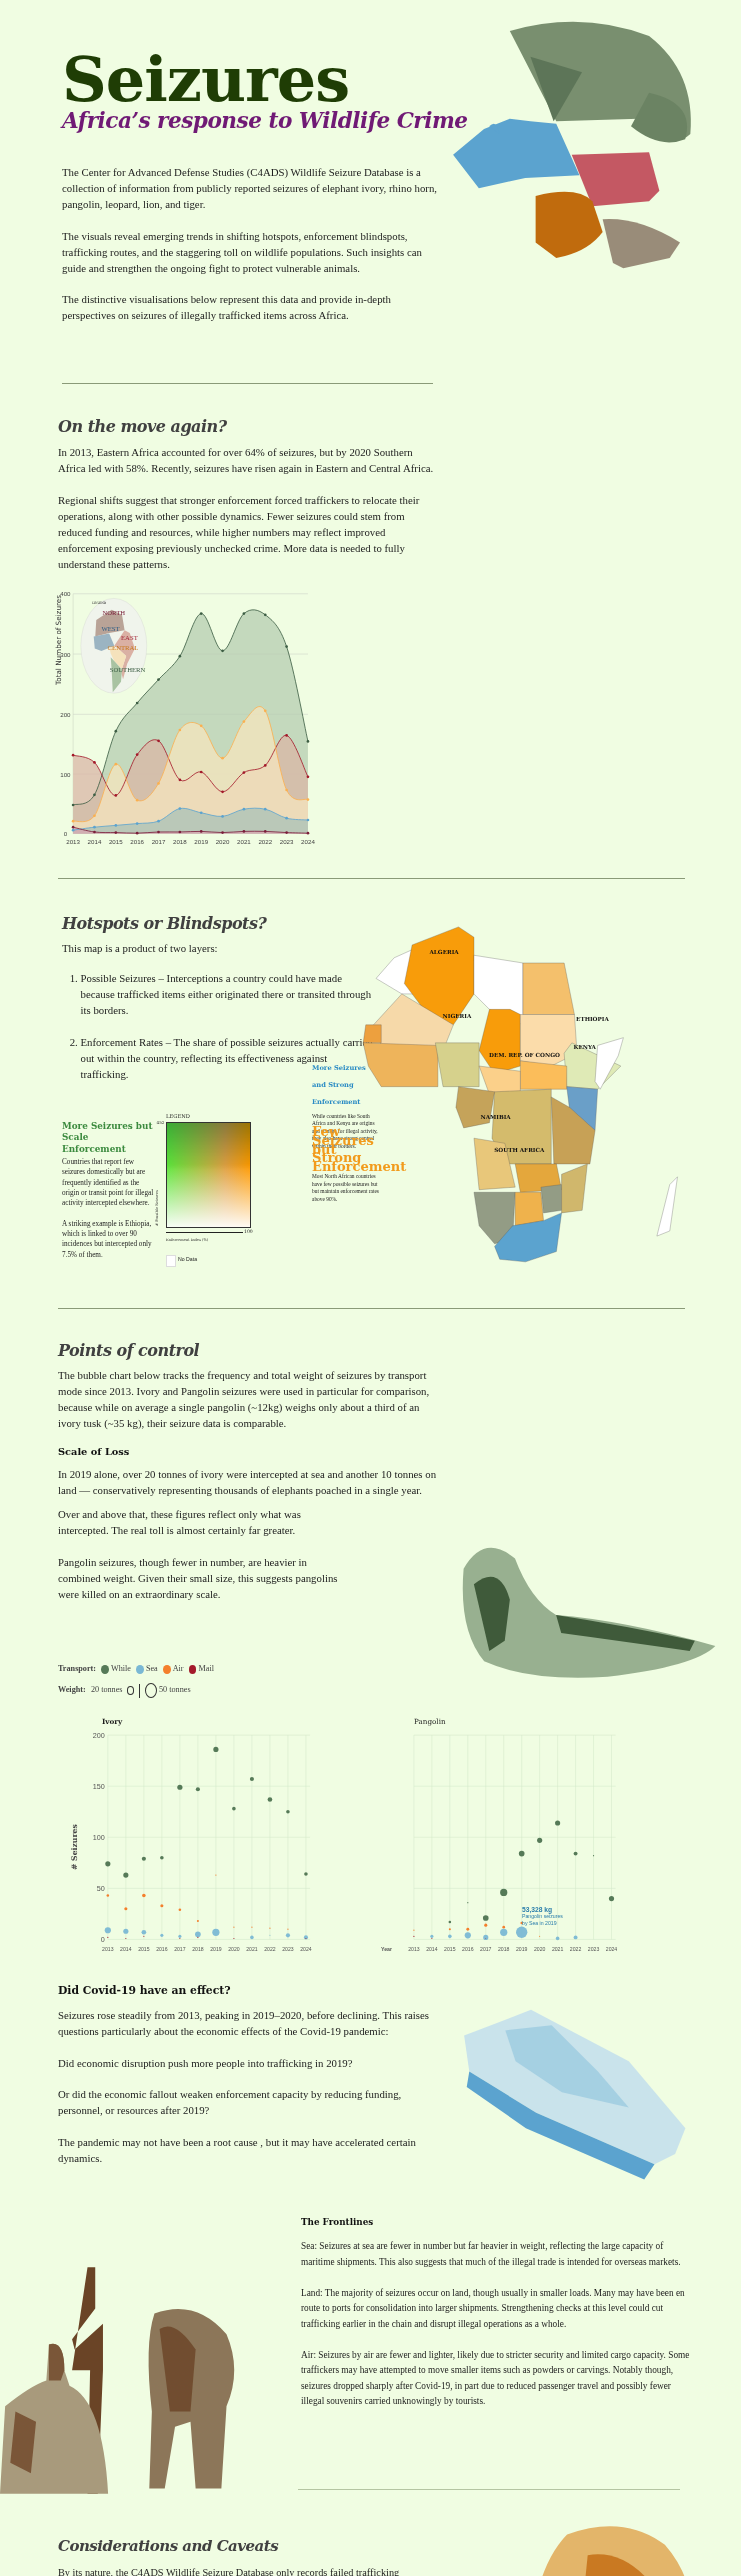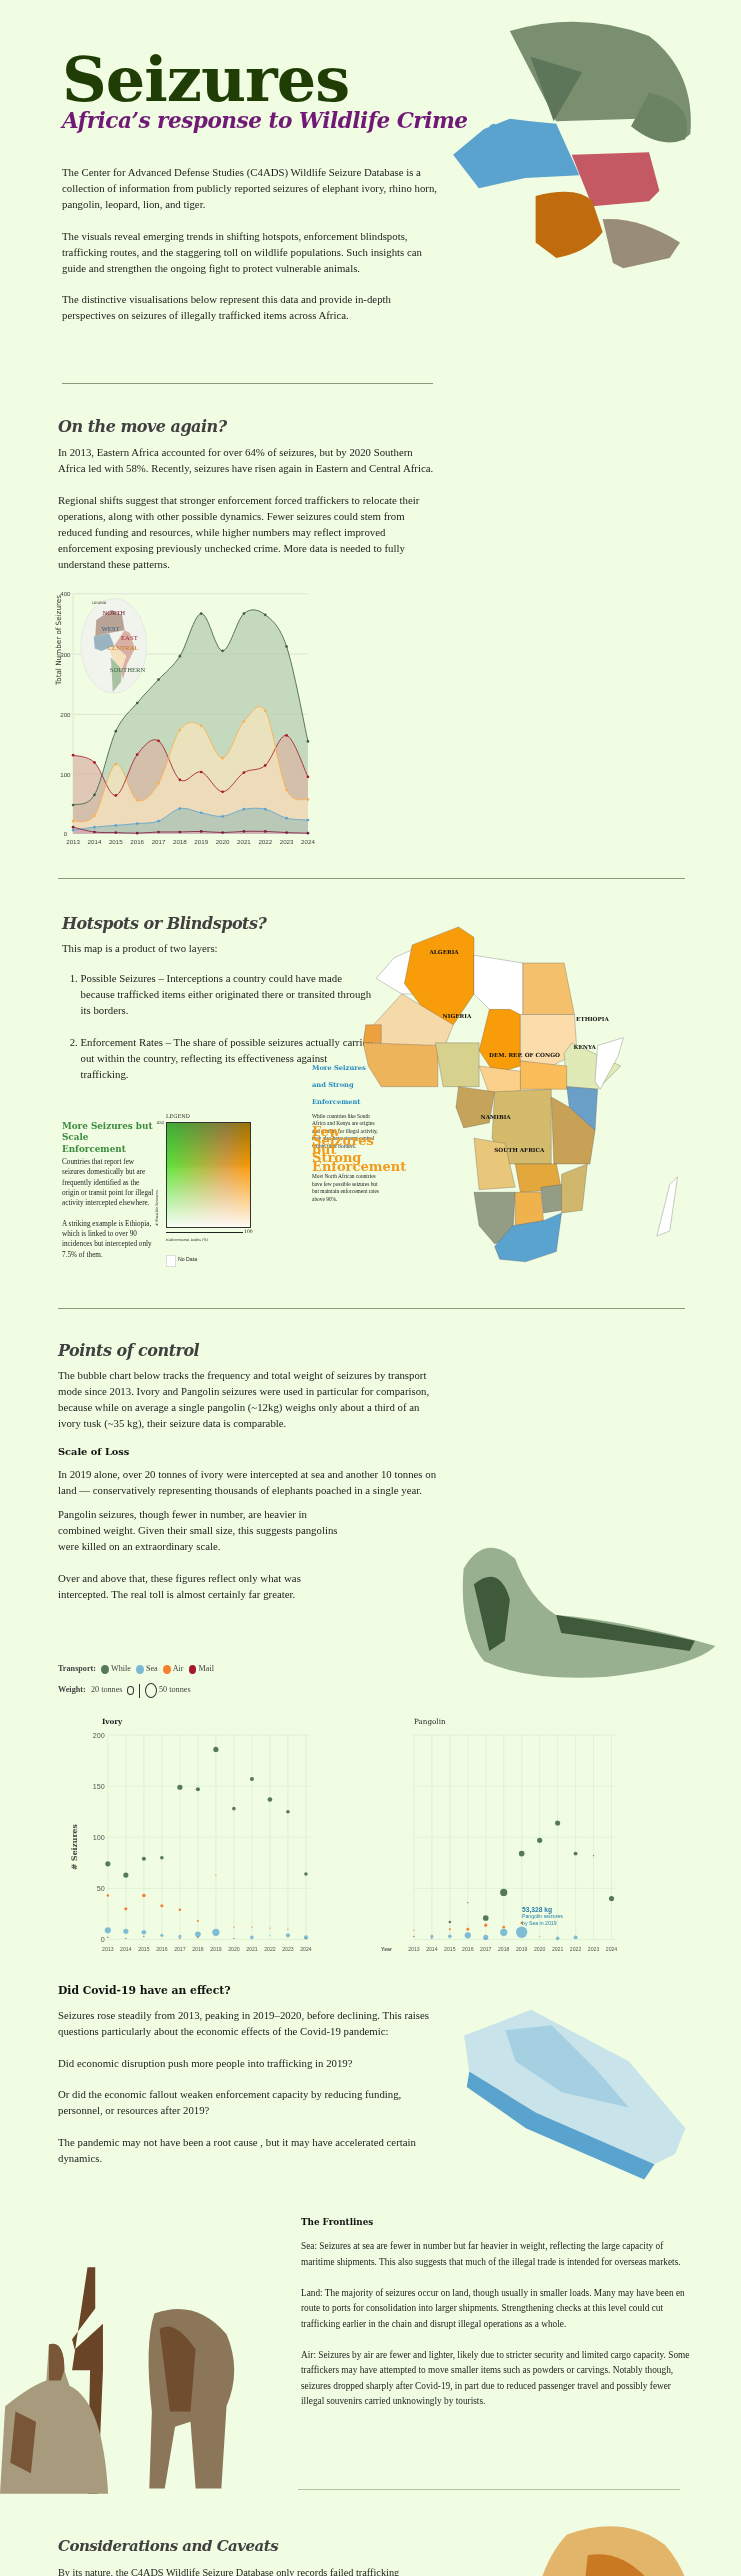--- a/index.html
+++ b/index.html
@@ -254,22 +254,22 @@
   <text x="362" y="432" class="country-label" text-anchor="middle">NAMIBIA</text>
   <text x="408" y="496" class="country-label" text-anchor="middle">SOUTH AFRICA</text>
 </svg>
 
 <div class="abs divider" style="left:58px;top:1308px;width:627px;"></div>
 <div class="abs h2" style="left:58px;top:1341px;">Points of control</div>
 <div class="abs body-text" style="left:58px;top:1367px;width:379px;">The bubble chart below tracks the frequency and total weight of seizures by transport mode since 2013. Ivory and Pangolin seizures were used in particular for comparison, because while on average a single pangolin (~12kg) weighs only about a third of an ivory tusk (~35 kg), their seizure data is comparable.</div>
 <div class="abs h3" style="left:58px;top:1446px;font-size:9.8px;">Scale of Loss</div>
 <div class="abs body-text" style="left:58px;top:1466px;width:381px;">
   <p style="margin-bottom:8.2px;">In 2019 alone, over 20 tonnes of ivory were intercepted at sea and another 10 tonnes on land — conservatively representing thousands of elephants poached in a single year.</p>
+  <p style="width:286px;">Over and above that, these figures reflect only what was intercepted. The real toll is almost certainly far greater.</p>
   <p style="width:286px;">Pangolin seizures, though fewer in number, are heavier in combined weight. Given their small size, this suggests pangolins were killed on an extraordinary scale.</p>
-  <p style="width:286px;">Over and above that, these figures reflect only what was intercepted. The real toll is almost certainly far greater.</p>
 </div>
 <svg class="abs" style="left:453px;top:1538px;" width="273" height="149" viewBox="0 0 530 290">
   <path d="M20,60 Q60,-10 120,40 Q150,120 200,150 Q330,160 510,210 Q470,250 300,270 Q150,280 60,240 Q10,180 20,60 Z" fill="#7b9574" opacity="0.75"></path>
   <path d="M40,90 Q90,50 110,120 L100,200 L70,220 Z" fill="#3f5a3a"></path>
   <path d="M200,150 Q330,170 470,200 L460,220 Q320,200 210,185 Z" fill="#3f5a3a"></path>
 </svg>
 
 <div class="abs bubble-legend" style="left:58px;top:1664px;">
   <b>Transport:</b>
   <span class="dot" style="background:#567a58;"></span><span>While</span>

